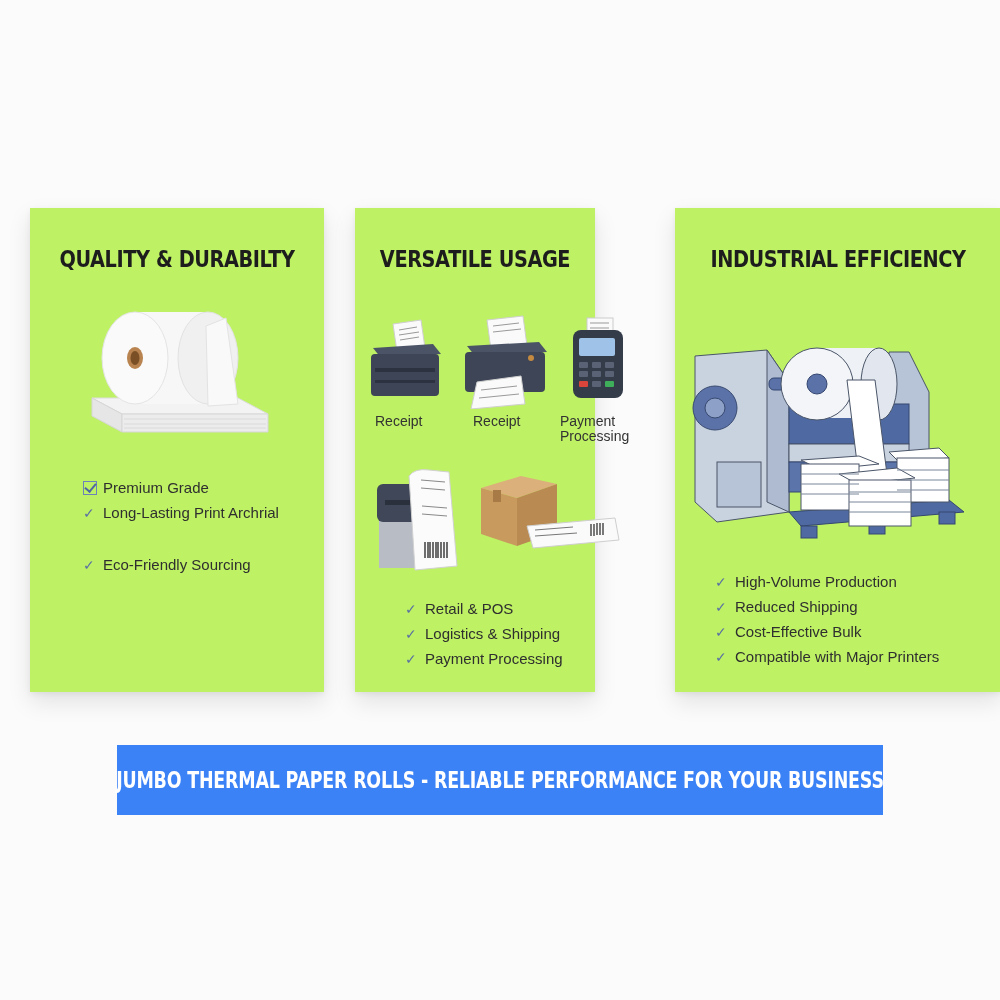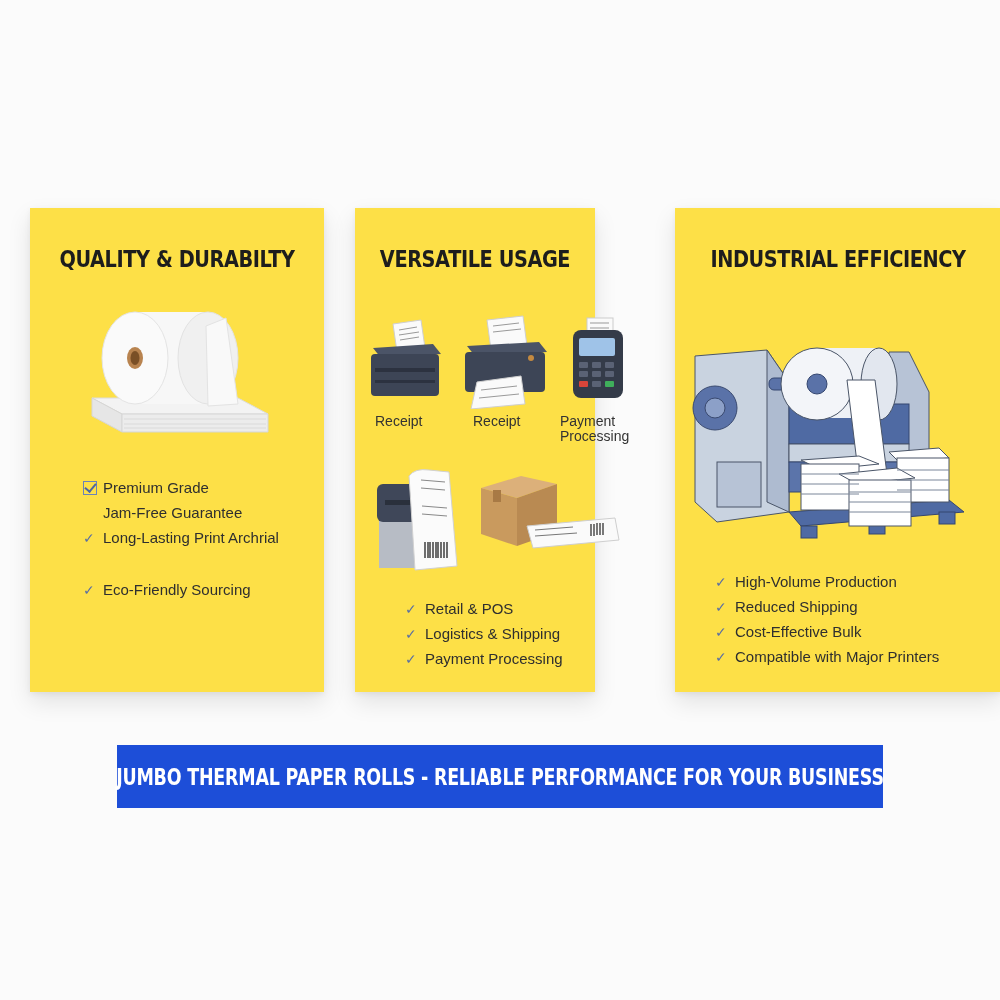--- a/index.html
+++ b/index.html
@@ -1,20 +1,20 @@
 <!DOCTYPE html>
 <html><head>
 <meta charset="utf-8">
 <style>
   * { box-sizing: border-box; margin: 0; padding: 0; }
   html, body { width: 1000px; height: 1000px; background: #fbfbfb; overflow: hidden; }
   body { position: relative; font-family: "Liberation Sans", sans-serif; color: #2a2a2a; }
 
   .card {
-    position: absolute; top: 208px; height: 484px; background: #fde047;
+    position: absolute; top: 208px; height: 484px; background: #bef264;
     box-shadow: 0 10px 22px rgba(0,0,0,0.10), 0 2px 6px rgba(0,0,0,0.06);
   }
   .card-1 { left: 30px; width: 294px; }
   .card-2 { left: 355px; width: 240px; }
   .card-3 { left: 675px; width: 326px; }
 
   .card-title {
     position: absolute; top: 38px; left: 0; right: 0; text-align: center;
     font-family: "DejaVu Sans", sans-serif; font-weight: bold;
     font-size: 23px; letter-spacing: -0.5px; color: #1d1d1d;
@@ -37,22 +37,22 @@
   }
   .checkbox-icon::after {
     content: ""; position: absolute; left: 3px; top: -1px; width: 5px; height: 9px;
     border-right: 2px solid #4e67a1; border-bottom: 2px solid #4e67a1; transform: rotate(40deg);
   }
   .spacer { width: 20px; display: inline-block; }
 
   .icon-label { position: absolute; font-size: 14px; color: #333; line-height: 15px; }
 
   .banner {
-    position: absolute; left: 117px; top: 745px; width: 766px; height: 63px;
-    background: #1d4ed8; display: flex; align-items: center; justify-content: center;
+    position: absolute; left: 117px; top: 745px; width: 766px; height: 70px;
+    background: #3b82f6; display: flex; align-items: center; justify-content: center;
   }
   .banner-text {
     color: #ffffff; font-family: "DejaVu Sans", sans-serif; font-weight: bold;
     font-size: 23px; white-space: nowrap; transform: scaleX(0.76); letter-spacing: -0.3px;
   }
 </style>
 </head>
 <body>
 
 <div class="card card-1">
@@ -76,24 +76,20 @@
       <ellipse cx="47" cy="52" rx="33" ry="46" fill="#fafafa" stroke="#e4e4e4"></ellipse>
       <ellipse cx="47" cy="52" rx="8" ry="11" fill="#b8834f"></ellipse>
       <ellipse cx="47" cy="52" rx="4.5" ry="7" fill="#7a4f26"></ellipse>
     </svg>
   </div>
 
   <ul class="feature-list" style="left:33px; top:267px;">
     <li class="feature-item">
       <span class="checkbox-icon"></span>
       <span>Premium Grade</span>
-    </li>
-    <li class="feature-item">
-      <span class="spacer"></span>
-      <span>Jam-Free Guarantee</span>
     </li>
     <li class="feature-item">
       <span class="check-icon">✓</span>
       <span>Long-Lasting Print Archrial</span>
     </li>
     <li class="feature-item" style="margin-top:27px;">
       <span class="check-icon">✓</span>
       <span>Eco-Friendly Sourcing</span>
     </li>
   </ul>

